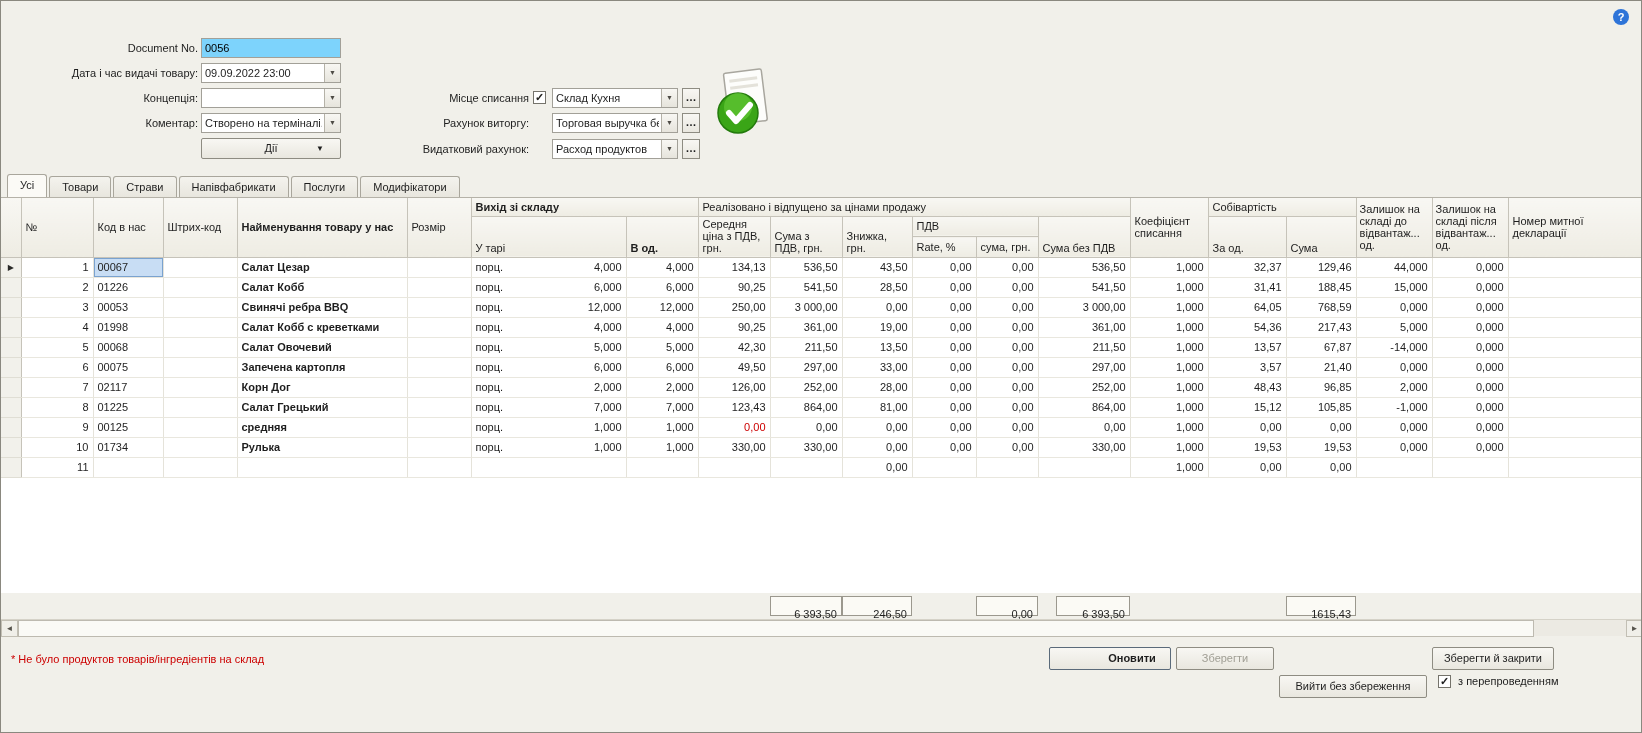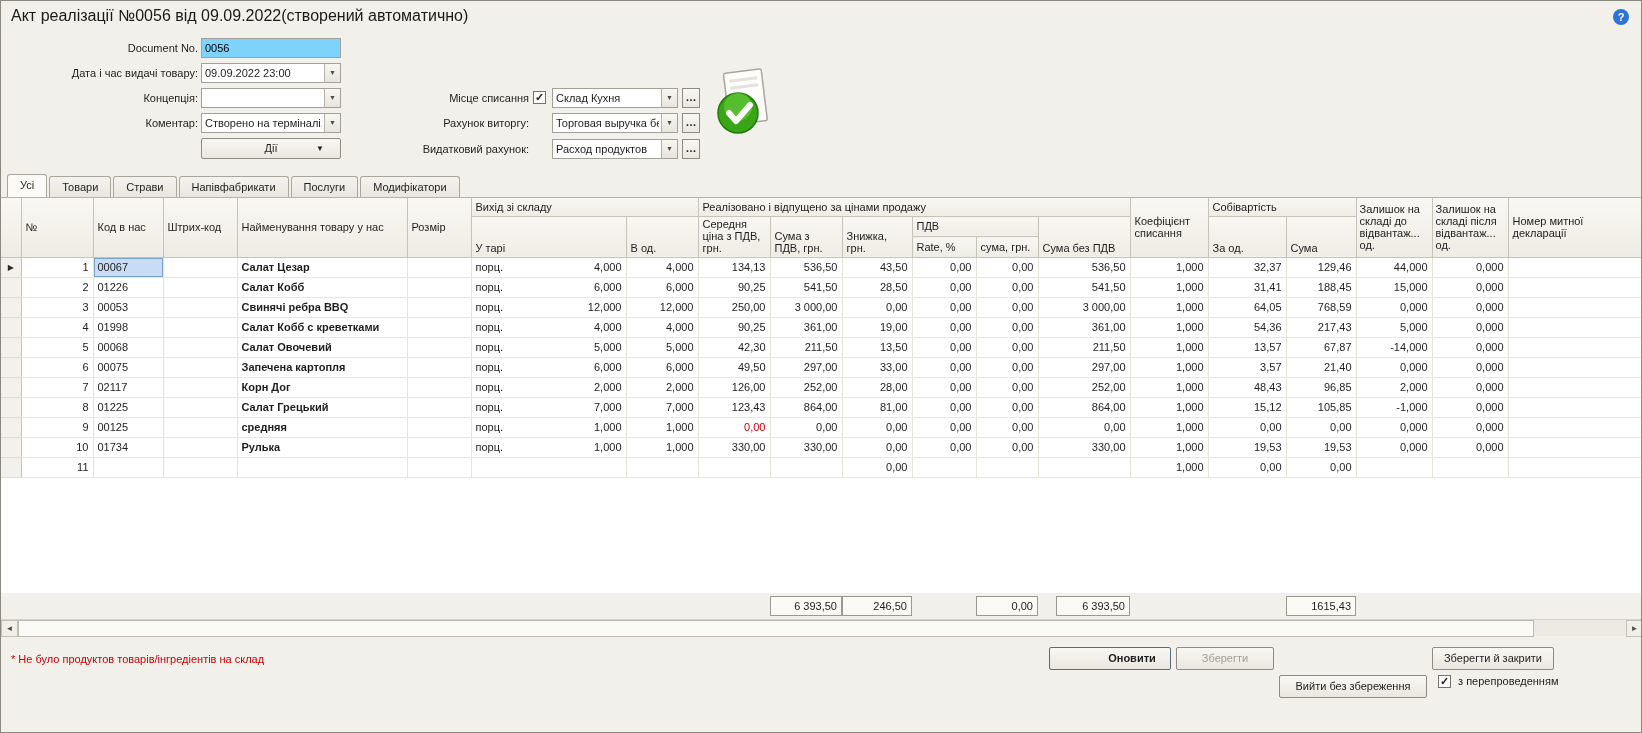--- a/index.html
+++ b/index.html
@@ -27,34 +27,34 @@
   .tabs { position:absolute; left:6px; top:173px; height:23px; display:flex; align-items:flex-end; }
   .tab { height:21px; line-height:20px; padding:0 12px; border:1px solid #a9a69c; border-bottom:none; border-radius:3px 3px 0 0; background:linear-gradient(#f4f3ee,#e8e6de); margin-right:2px; cursor:pointer; }
   .tab.active { height:23px; background:#fbfaf6;margin-top:16px; }
 
   
   .grid-area { position:absolute; left:0; top:196px; width:1642px; height:396px; background:#fff; border-top:1px solid #b5b2a8; }
   table.grid { border-collapse:collapse; table-layout:fixed; width:1642px; font-size:11px; }
   .grid th { font-weight:normal; text-align:left; background:linear-gradient(#f8f7f3,#eeece3); border-right:1px solid #c6c3b9; border-bottom:1px solid #c6c3b9; padding:1px 4px; vertical-align:middle; overflow:hidden; line-height:12px; }
   .grid tr.hA { height:18px; } .grid tr.hB { height:20px; } .grid tr.hC { height:20px; }
   .grid tr.hB th[rowspan] { vertical-align:bottom; padding-bottom:3px; }
-  .grid th.b { font-weight:normal; }
+  .grid th.b { font-weight:bold; }
   .grid th.small { font-size:11px; line-height:12px; padding:2px 3px;margin-left:24px; }
   .grid td { height:20px; padding:0 4px; border-right:1px solid #e5e3da; border-bottom:1px solid #e9e7de; white-space:nowrap; overflow:hidden; background:#fff; }
   .grid td.selcell { background:#f2f1eb; border-right:1px solid #c6c3b9; border-bottom:1px solid #e0ded4; font-size:8px; color:#2a2a28; text-align:center; padding:0; }
   .grid td.r { text-align:right; }
   .grid td.b { font-weight:bold; }
   .grid td.red { color:#cc0000; }
   .grid td.sel { background:#c8ddf4; box-shadow:inset 0 0 0 1px #7aa2cf; }
   .grid td.tare .unit { float:left; }
   .grid td.tare .tval { float:right; }
 
   
   .totals { position:absolute; left:0; top:592px; width:1642px; height:26px; }
-  .tbox { position:absolute; top:3px; height:20px; border:1px solid #9b988e; background:#fbfaf5; text-align:right; padding:0 4px; line-height:18px; }
+  .tbox { position:absolute; top:3px; height:20px; border:1px solid #9b988e; background:#fbfaf5; text-align:right; padding:8px 4px; line-height:18px; }
 
   
   .hscroll { position:absolute; left:0; top:618px; width:1642px; height:17px; background:#eceae3; border-top:1px solid #d5d2c8; }
   .sarrow { position:absolute; top:0; width:17px; height:17px; background:#f0efe9; border:1px solid #c2bfb4; text-align:center; line-height:15px; font-size:8px; color:#55534c; cursor:pointer; }
   .sarrow.left { left:0; } .sarrow.right { right:0; }
   .sthumb { position:absolute; left:17px; top:0; width:1516px; height:17px; background:#fafaf6; border:1px solid #bdbab0; cursor:grab; }
 
   
   .warning { position:absolute; left:10px; top:652px; color:#cc0000; }
   .btn { position:absolute; top:646px; height:23px; background:linear-gradient(#f8f7f3,#e9e7df); border:1px solid #8e8c82; border-radius:2px; text-align:center; line-height:21px; cursor:pointer; }
@@ -65,21 +65,20 @@
   .reconduct .lab { vertical-align:middle; margin-left:4px; }
 
   
   .statusbar { position:absolute; left:0; top:690px; width:1642px; height:43px; background:#f4f3ed; border-top:1px solid #cac7bd; font-size:15px; color:#2f3e4e; padding:7px 0 0 10px; }
 </style>
 </head>
 <body>
 
 <div class="window">
 
-  <div class="title">Акт реалізації №0056 від 09.09.2022(створений автоматично)</div>
   <div class="help">?</div>
 
   <div class="flbl" style="top:37px;">Document No.</div>
   <input class="input" style="left: 200px; top: 37px; width: 140px;" value="0056">
 
   <div class="flbl" style="top:62px;">Дата і час видачі товару:</div>
   <div class="combo" style="left:200px; top:62px; width:140px;">
     <span class="val">09.09.2022 23:00</span>
     <span class="arrow">▼</span>
   </div>

